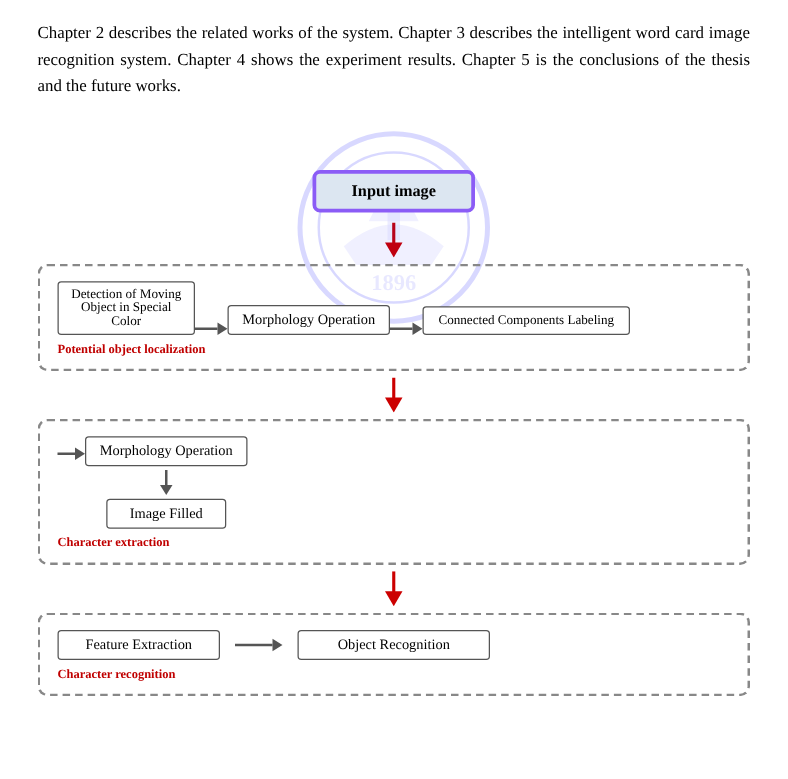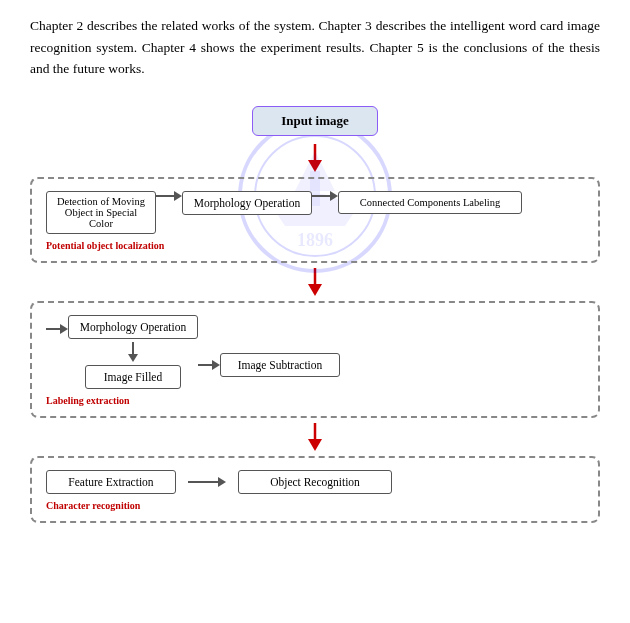--- a/index.html
+++ b/index.html
@@ -9,21 +9,21 @@
       background: #fff;
       width: 630px;
       min-height: 623px;
       padding: 15px 30px 15px 30px;
       position: relative;
     }
 
     .paragraph {
       text-align: justify;
       line-height: 1.6;
-      margin-bottom: 26px;
+      margin-bottom: 12px;
       font-size: 13.5px;
       font-family: Liberation Serif, serif;
     }
 
     .diagram-area {
       position: relative;
       width: 570px;
       margin: 0 auto;
     }
 
@@ -43,27 +43,28 @@
     .input-image-box {
       display: flex;
       justify-content: center;
       margin-bottom: 8px;
       position: relative;
       z-index: 1;
     }
 
     .box-input {
       background: #dce6f1;
-      border: 1px solid #8b5cf6;
+      border: 3px solid #8b5cf6;
       border-radius: 6px;
       padding: 6px 28px;
       font-weight: bold;
       font-size: 13px;
       text-align: center;
       min-width: 110px;
+      margin-top: 44px;
     }
 
     
     .section-box {
       border: 2px dashed #888;
       border-radius: 8px;
       padding: 12px 14px 10px 14px;
       margin-bottom: 4px;
       position: relative;
       z-index: 1;
@@ -84,21 +85,21 @@
       background: #fff;
       font-size: 11.5px;
       text-align: center;
       white-space: nowrap;
       display: inline-block;
     }
 
     
     .section1-row {
       display: flex;
-      align-items: flex-start;
+      align-items: flex-end;
       justify-content: flex-start;
       gap: 0;
     }
 
     
     .section3-row {
       display: flex;
       align-items: center;
       justify-content: flex-start;
       gap: 12px;
@@ -175,21 +176,21 @@
         <div class="line-h" style="width:18px;"></div>
         <div class="arrow-head-right"></div>
       </div>
       <div class="process-box" style="width:130px;">
         <span>Morphology Operation</span>
       </div>
       <div class="arrow-connector">
         <div class="line-h" style="width:18px;"></div>
         <div class="arrow-head-right"></div>
       </div>
-      <div class="process-box" style="width:184px; white-space:normal; text-align:center; font-size:10.5px;">
+      <div class="process-box" style="width:166px; white-space:normal; text-align:center; font-size:10.5px;">
         <span>Connected Components Labeling</span>
       </div>
     </div>
     <div class="section-label">Potential object localization</div>
   </div>
 
   <div class="big-red-arrow">
     <svg width="20" height="28" viewBox="0 0 20 28">
       <line x1="10" y1="0" x2="10" y2="18" stroke="#c00" stroke-width="2.5"></line>
       <polygon points="3,16 17,16 10,28" fill="#c00"></polygon>
@@ -212,35 +213,22 @@
 
         <div style="display:flex; flex-direction:column; align-items:center; margin: 3px 0;">
           <div style="width:2px; height:12px; background:#555;"></div>
           <div style="width:0; height:0; border-left:5px solid transparent; border-right:5px solid transparent; border-top:8px solid #555;"></div>
         </div>
         <div class="process-box" style="width:96px;">
           <span>Image Filled</span>
         </div>
       </div>
 
-      <div style="display:flex; flex-direction:column; align-items:flex-start; justify-content:flex-end; flex:1;">
-
-        <div style="flex:1;"></div>
-        <div style="display:flex; align-items:center; margin-top: 38px;">
-          <div class="arrow-connector">
-            <div class="line-h" style="width:14px;"></div>
-            <div class="arrow-head-right"></div>
-          </div>
-          <div class="process-box" style="width:120px;">
-            <span>Image Subtraction</span>
-          </div>
-        </div>
-      </div>
     </div>
-    <div class="section-label">Labeling extraction</div>
+    <div class="section-label">Character extraction</div>
   </div>
 
   <div class="big-red-arrow">
     <svg width="20" height="28" viewBox="0 0 20 28">
       <line x1="10" y1="0" x2="10" y2="18" stroke="#c00" stroke-width="2.5"></line>
       <polygon points="3,16 17,16 10,28" fill="#c00"></polygon>
     </svg>
   </div>
 
   <div class="section-box">

